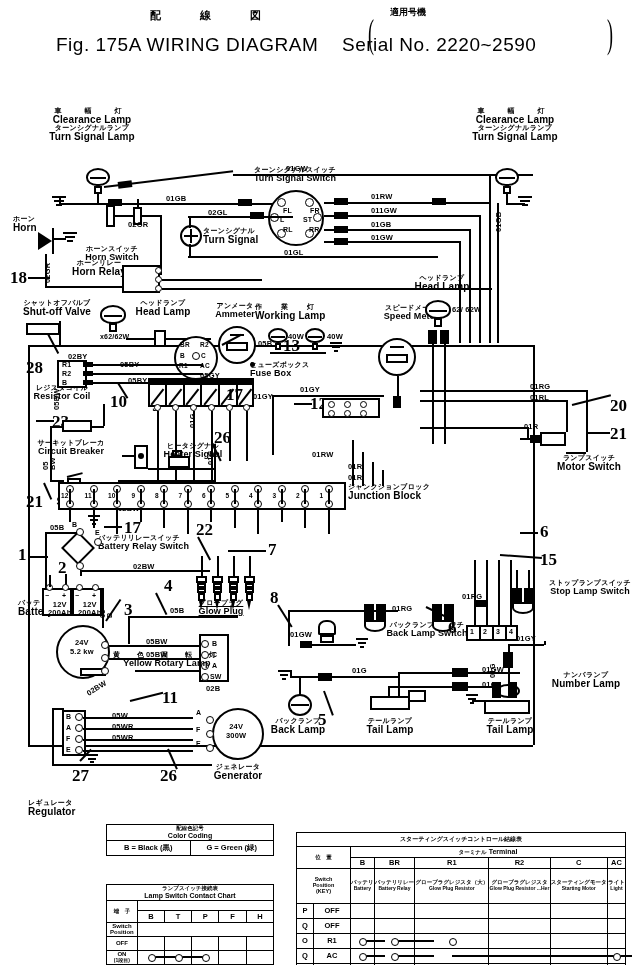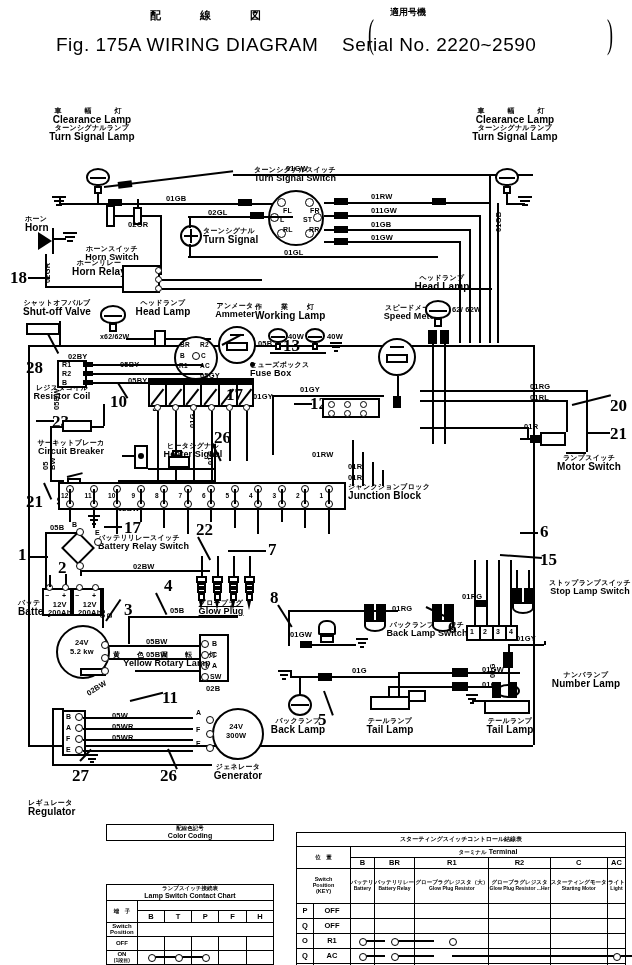--- a/index.html
+++ b/index.html
@@ -116,21 +116,21 @@
 
   <div class="ln" style="left:104px;top:186px;width:130px;height:2px;transform:rotate(-7deg);transform-origin:left center;"></div>
   <div class="boxf" style="left:118px;top:181px;width:14px;height:7px;transform:rotate(-7deg);"></div>
   <div class="ln hl" style="left:233px;top:174px;width:300px;"></div>
   <div class="wc" style="left:286px;top:164px;">01GW</div>
 
   <div class="boxf" style="left:108px;top:199px;width:14px;height:7px;"></div>
   <div class="boxf" style="left:238px;top:199px;width:14px;height:7px;"></div>
   <div class="wc" style="left:166px;top:194px;">01GB</div>
 
-  <div class="lbl left" style="left:13px;top:216px;margin-left:12px;">
+  <div class="lbl left" style="left:13px;top:216px;">
     <span class="j">ホーン</span>
     <span class="e">Horn</span>
   </div>
   <div style="position:absolute;left:38px;top:228px;width:22px;height:26px;">
     <div style="position:absolute;left:0;top:4px;width:0;height:0;border-left:14px solid #000;border-top:9px solid transparent;border-bottom:9px solid transparent;"></div>
     <div class="ln vl" style="left:14px;top:0;height:26px;"></div>
   </div>
   <div class="gnd" style="left:63px;top:232px;width:14px;height:14px;">
     <b style="top:0;width:14px"></b>
       <b style="top:4px;left:2px;width:10px"></b>
@@ -857,20 +857,24 @@
 
   <div id="color-table-wrap" style="position:absolute;left:106px;top:824px;">
     <table class="t" style="position:relative;width:168px;">
       <tbody>
           <tr>
             <td colspan="2" style="height:15px;">
         <span class="tj">配線色記号</span>
         <span class="te">Color Coding</span>
       </td>
           </tr>
+      <tr>
+            <td style="height:14px;width:50%;">B = Black (黒)</td>
+          <td>G = Green (緑)</td>
+          </tr>
     </tbody>
       </table>
   </div>
 
   <div id="lamp-chart-wrap" style="position:absolute;left:106px;top:884px;">
     <table class="t" id="lamp-chart" style="position:relative;width:168px;">
         <tbody>
           <tr>
             <td colspan="6" style="height:15px;">
               <span class="tj">ランプスイッチ接続表</span>

